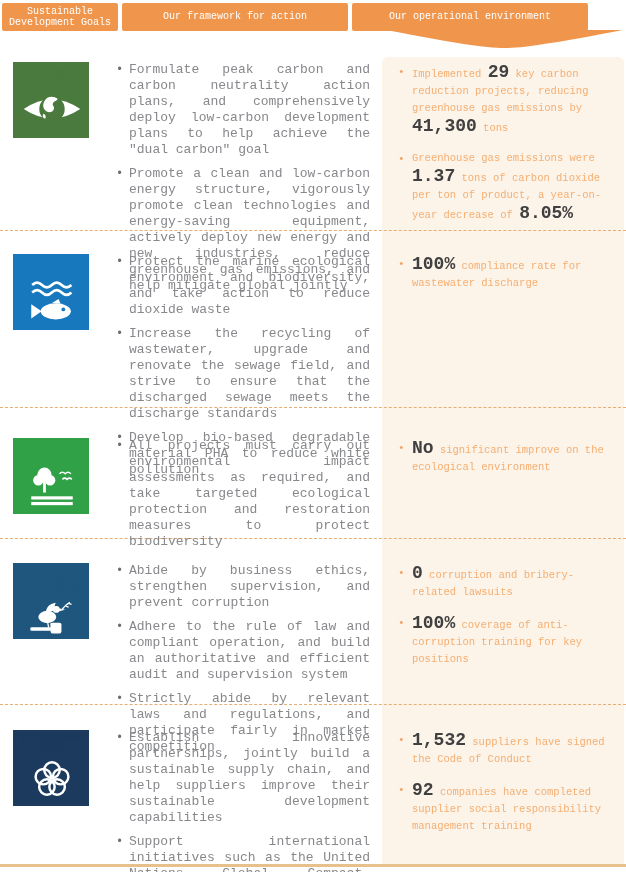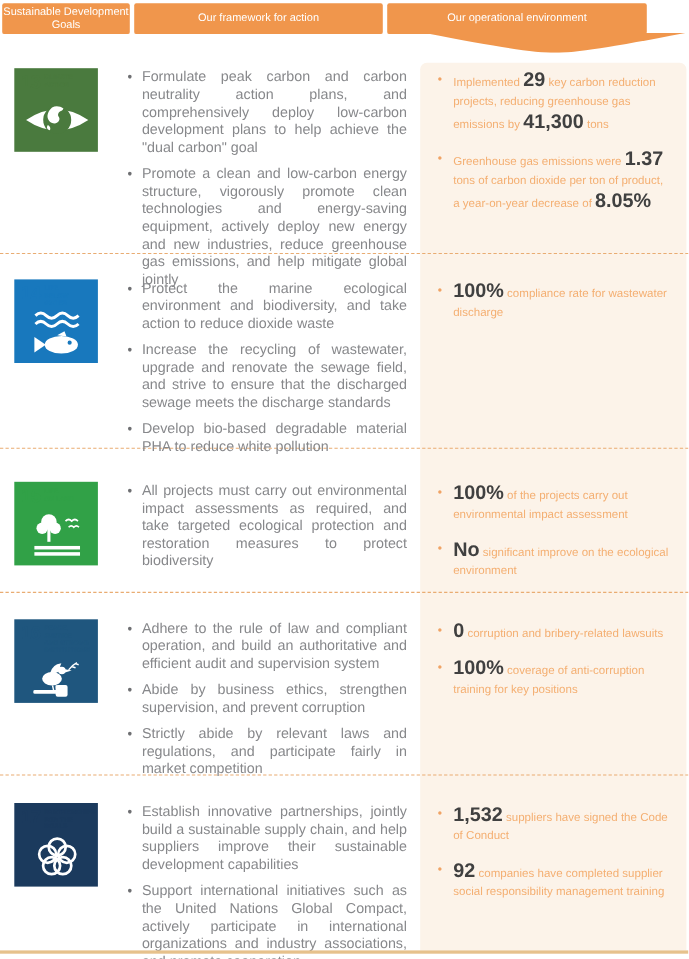--- a/index.html
+++ b/index.html
@@ -1,18 +1,18 @@
 <!DOCTYPE html>
 <html><head>
 <meta charset="utf-8">
 <style>
   html,body{margin:0;padding:0;background:#fff;}
   .page{
     position:relative;width:626px;height:872px;background:#fff;overflow:hidden;
-    font-family:Liberation Sans, sans-serif;
+    font-family:Liberation Mono, monospace;
   }
   
   .hdr{position:absolute;top:3px;left:2px;display:flex;gap:4px;z-index:3;}
   .hdr-box{
     background:#F0964C;color:#fff;border-radius:2px;
     display:flex;align-items:center;justify-content:center;text-align:center;
     height:28px;font-size:10px;line-height:11.5px;
   }
   .hdr-box.c1{width:116px;}
   .hdr-box.c2{width:226px;}
@@ -187,21 +187,20 @@
             </div>
       </div>
     </div>
     <div class="col-actions">
       <ul class="actions-list">
             <li>All projects must carry out environmental impact assessments as required, and take targeted ecological protection and restoration measures to protect biodiversity</li>
           </ul>
     </div>
     <div class="col-perf">
       <ul class="perf-list">
-            <li><span class="big">100%</span><span> of the projects carry out environmental impact assessment</span></li>
             <li><span class="big">No</span><span> significant improve on the ecological environment</span></li>
           </ul>
     </div>
   </section>
 
   <section class="row">
     <div class="col-icon">
       <div class="sdg-icon" style="background: rgb(31, 86, 126); color: rgb(31, 86, 126);">
         <div class="sdg-head">
           <span class="sdg-num">16</span>
@@ -225,22 +224,22 @@
                   <path d="M52.5 8.5 l3.2 1"></path>
                   <path d="M30.5 29.5 l1 4.5"></path>
                   <path d="M34 29.5 l0.5 4"></path>
                 </g>
               </svg>
             </div>
       </div>
     </div>
     <div class="col-actions">
       <ul class="actions-list">
+            <li>Abide by business ethics, strengthen supervision, and prevent corruption</li>
             <li>Adhere to the rule of law and compliant operation, and build an authoritative and efficient audit and supervision system</li>
-            <li>Abide by business ethics, strengthen supervision, and prevent corruption</li>
             <li>Strictly abide by relevant laws and regulations, and participate fairly in market competition</li>
           </ul>
     </div>
     <div class="col-perf">
       <ul class="perf-list">
             <li><span class="big">0</span><span> corruption and bribery-related lawsuits</span></li>
             <li><span class="big">100%</span><span> coverage of anti-corruption training for key positions</span></li>
           </ul>
     </div>
   </section>

